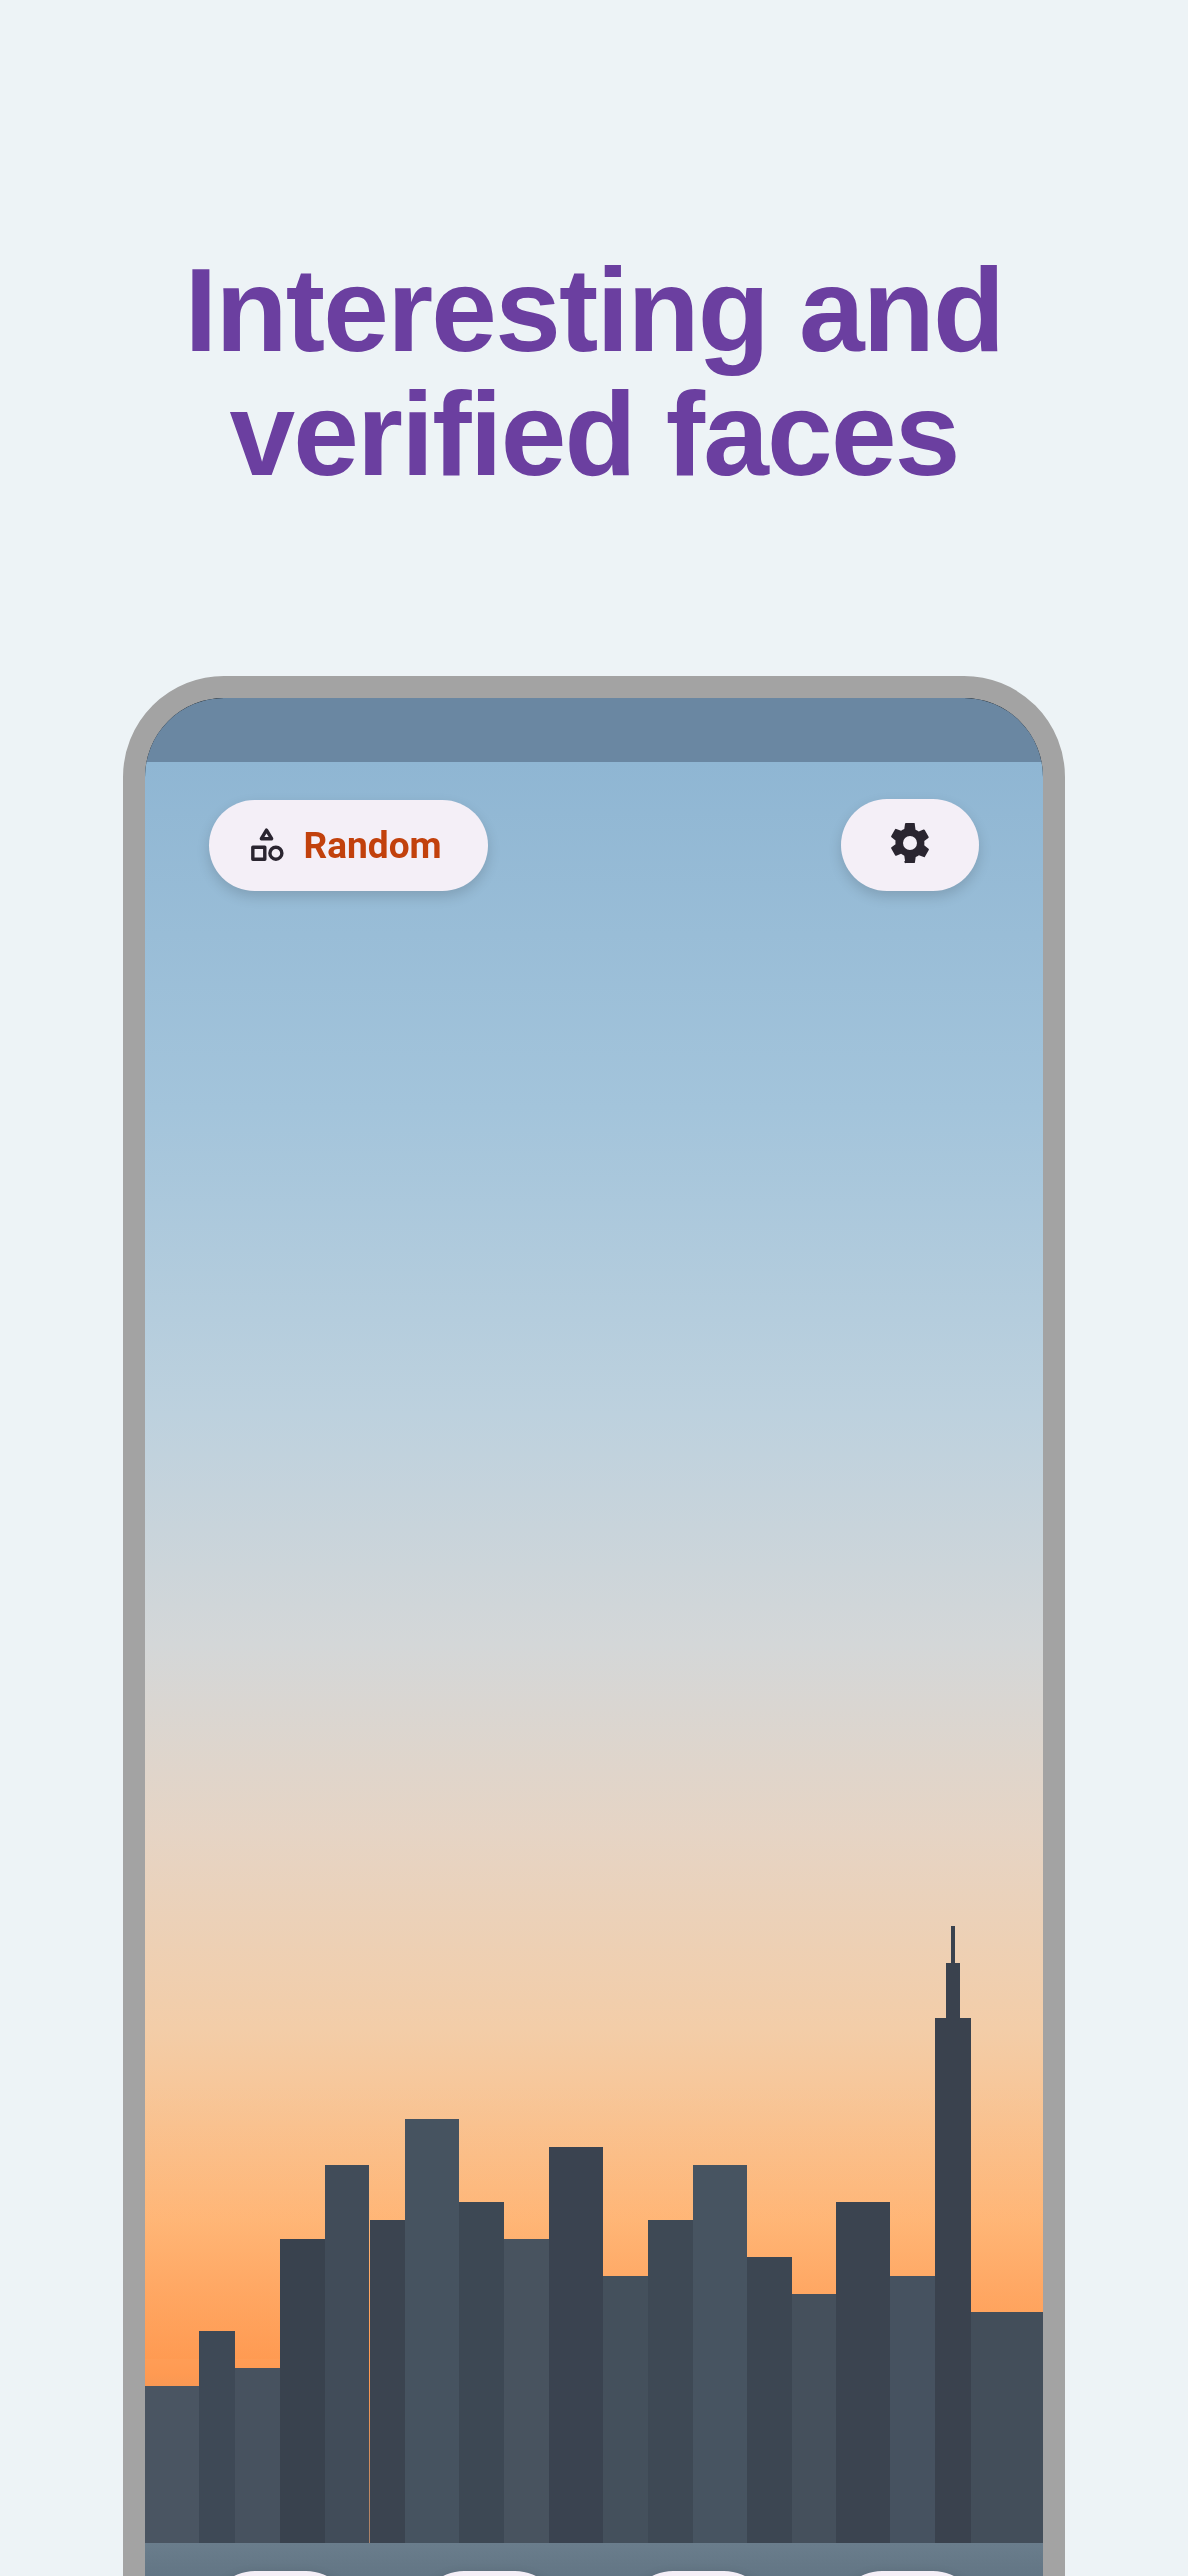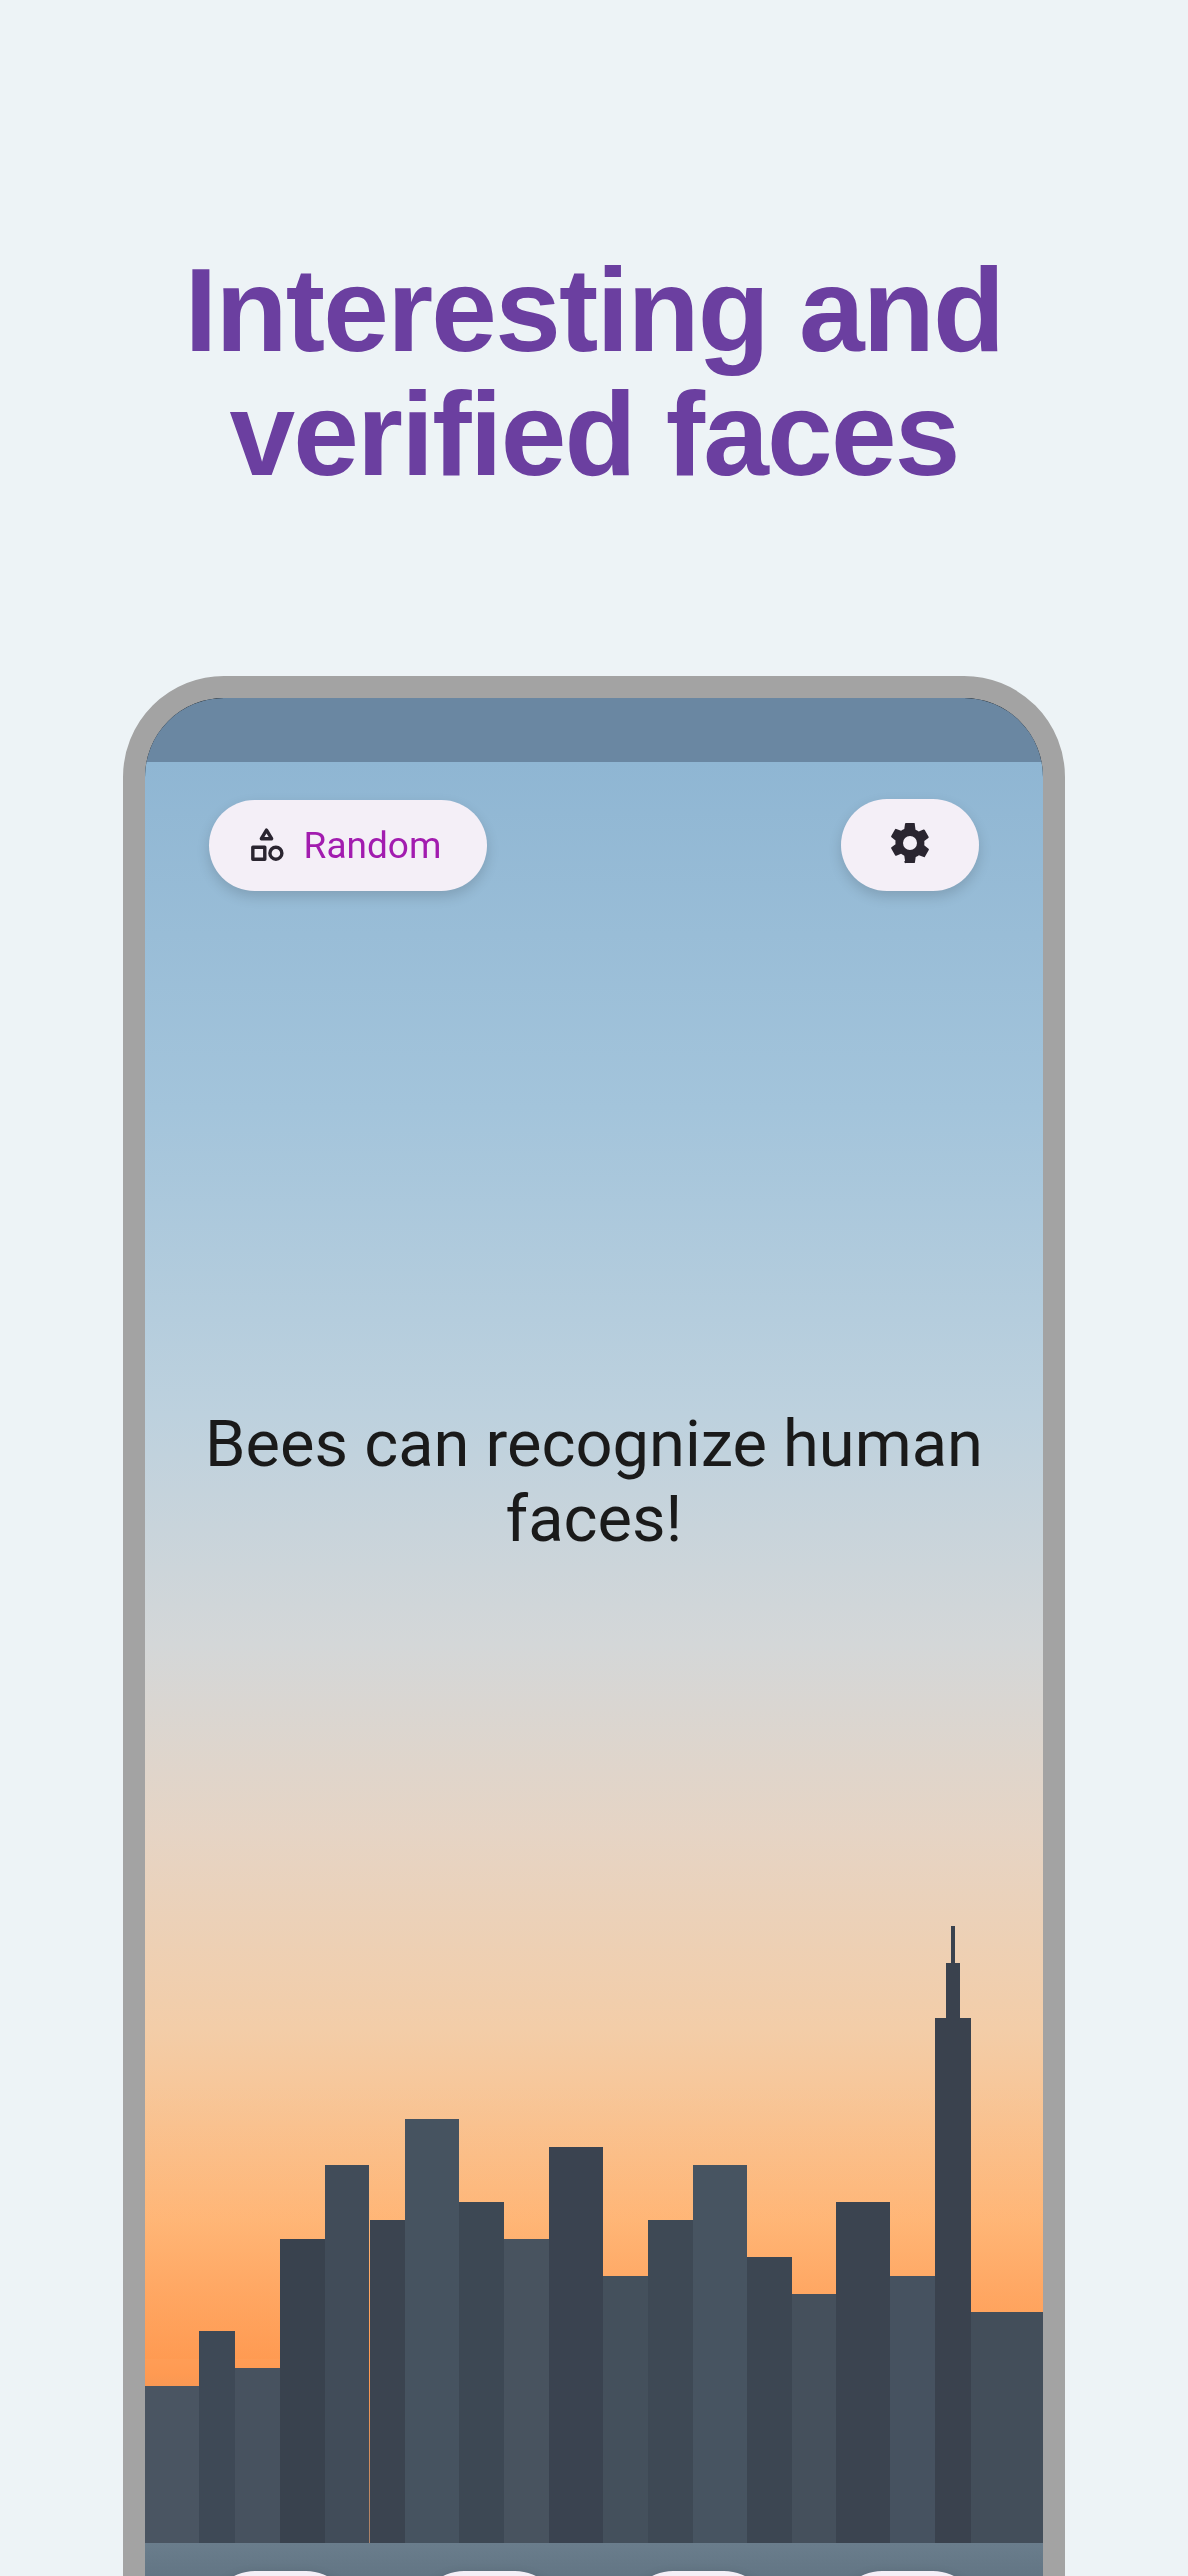--- a/index.html
+++ b/index.html
@@ -157,22 +157,22 @@
     gap: 16.6px;
     background: #f4eff7;
     border-radius: 55px;
     padding: 24px 46px 24px 37px;
     box-shadow: 0 5.5px 13px rgba(0,0,0,0.15);
     cursor: pointer;
   }
   
   .random-pill .label {
     font-size: 37px;
-    color: #a21caf;
-    font-weight: 400;
+    color: #c2410c;
+    font-weight: 700;
   }
   
   .category-glyph {
     width: 41px;
     height: 41px;
     display:inline-block;
   }
   
   .settings-btn {
     width: 138px;
@@ -276,21 +276,20 @@
       </div>
       <div class="settings-btn">
         <span>
           <svg class="icon-big" viewBox="0 0 24 24" fill="#2a2530">
             <path d="M19.14 12.94a7.49 7.49 0 0 0 .05-.94 7.49 7.49 0 0 0-.05-.94l2.03-1.58a.5.5 0 0 0 .12-.64l-1.92-3.32a.5.5 0 0 0-.6-.22l-2.39.96a7.03 7.03 0 0 0-1.62-.94l-.36-2.54A.5.5 0 0 0 14 2h-4a.5.5 0 0 0-.49.42l-.36 2.54c-.58.24-1.12.56-1.62.94l-2.39-.96a.5.5 0 0 0-.6.22L2.62 8.48a.5.5 0 0 0 .12.64l2.03 1.58c-.03.31-.05.63-.05.94s.02.63.05.94l-2.03 1.58a.5.5 0 0 0-.12.64l1.92 3.32c.13.22.39.31.6.22l2.39-.96c.5.38 1.04.7 1.62.94l.36 2.54A.5.5 0 0 0 10 22h4a.5.5 0 0 0 .49-.42l.36-2.54c.58-.24 1.12-.56 1.62-.94l2.39.96c.21.09.47 0 .6-.22l1.92-3.32a.5.5 0 0 0-.12-.64l-2.03-1.58zM12 15.5A3.5 3.5 0 1 1 12 8.5a3.5 3.5 0 0 1 0 7z"></path>
           </svg>
         </span>
       </div>
     </div>
 
-    <div class="fact-text">Bees can recognize human faces!</div>
 
     <div class="bottom-actions">
 
       <div class="action-btn">
         
       </div>
 
       <div class="action-btn">
         
       </div>

